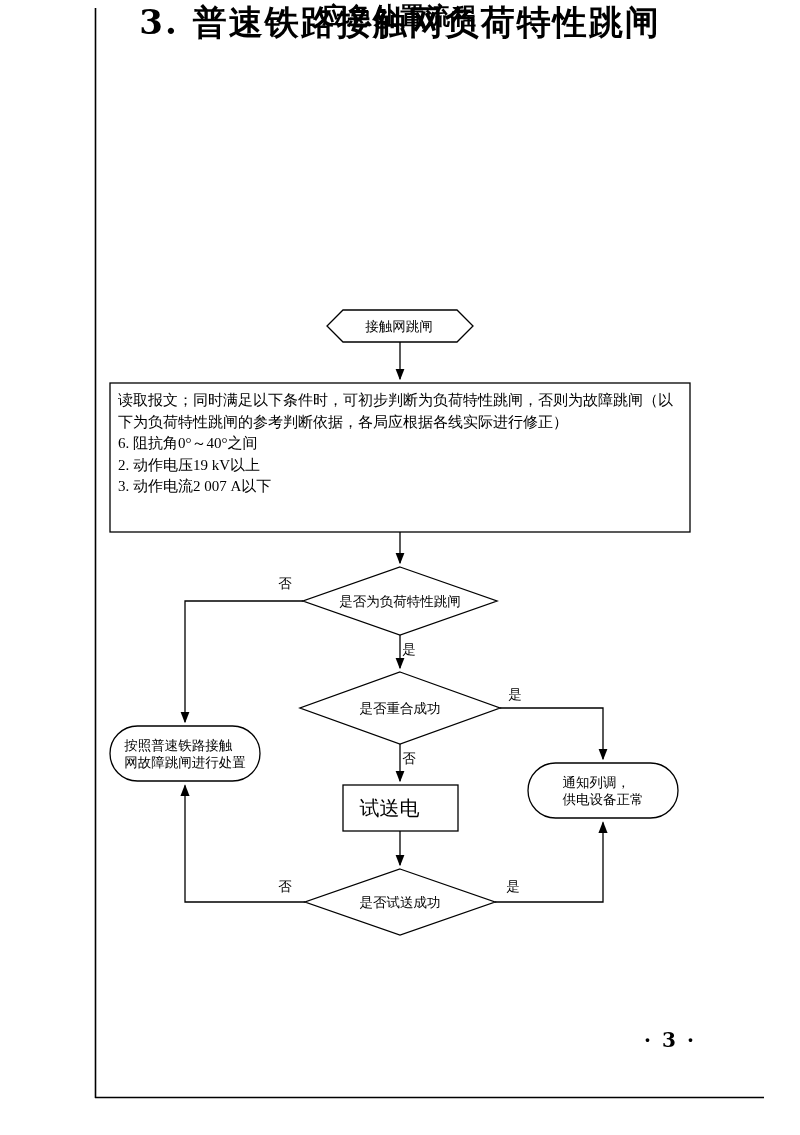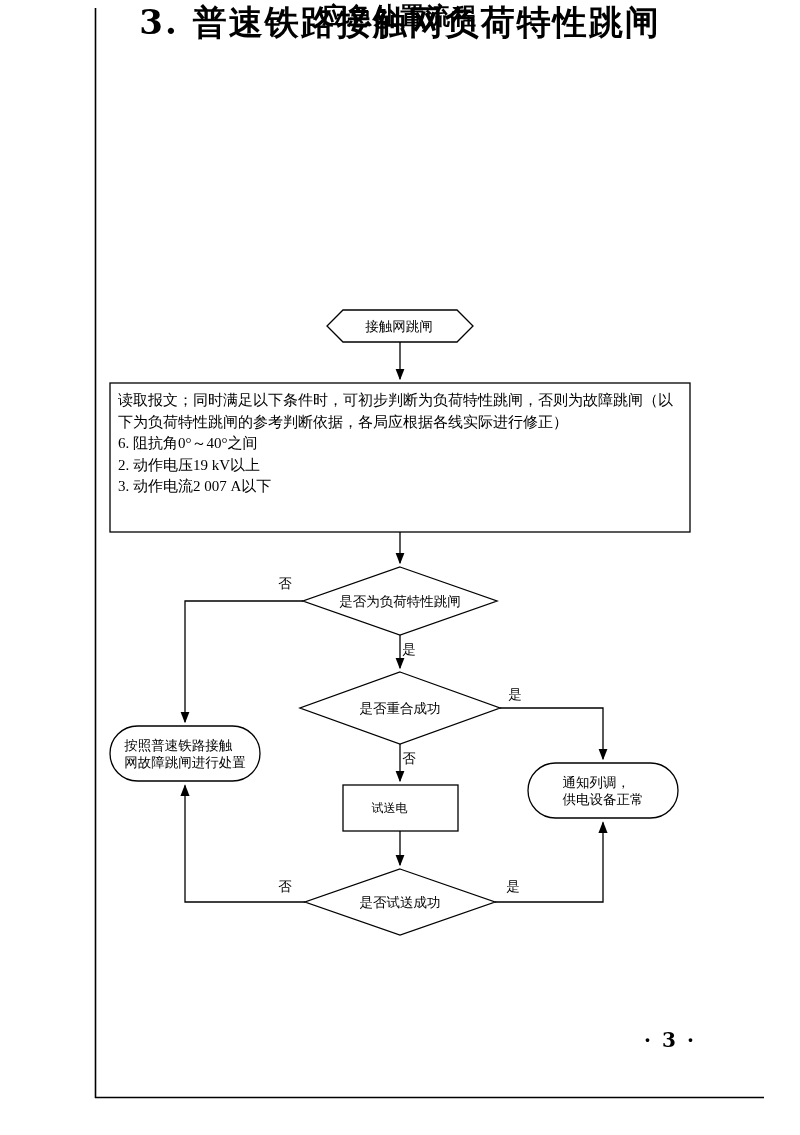--- a/index.html
+++ b/index.html
@@ -24,21 +24,21 @@
   }
   .shape-label {
     display: flex; align-items: center; justify-content: center;
     text-align: left; font-size: 13.5px; line-height: 17px;
     white-space: pre-line;
   }
   .hex-label   { left: 325px; top: 310px; width: 148px; height: 32px; }
   .d1-label    { left: 303px; top: 567px; width: 194px; height: 68px; }
   .d2-label    { left: 300px; top: 672px; width: 200px; height: 72px; }
   .d3-label    { left: 305px; top: 869px; width: 190px; height: 66px; }
-  .retry-label { left: 343px; top: 785px; width: 93px; height: 46px; font-size: 12px; }
+  .retry-label { left: 343px; top: 785px; width: 93px; height: 46px; font-size: 20px; }
   .stadium-left-label  { left: 110px; top: 726px; width: 150px; height: 55px; }
   .stadium-right-label { left: 528px; top: 763px; width: 150px; height: 55px; }
   .info-text {
     left: 118px; top: 390px; width: 562px;
     font-size: 15px; line-height: 21.5px;
   }
   .info-text p { margin: 0; font-family: Liberation Serif, serif; }
   .branch-label {
     font-size: 13.5px; width: 26px; text-align: center;
   }

